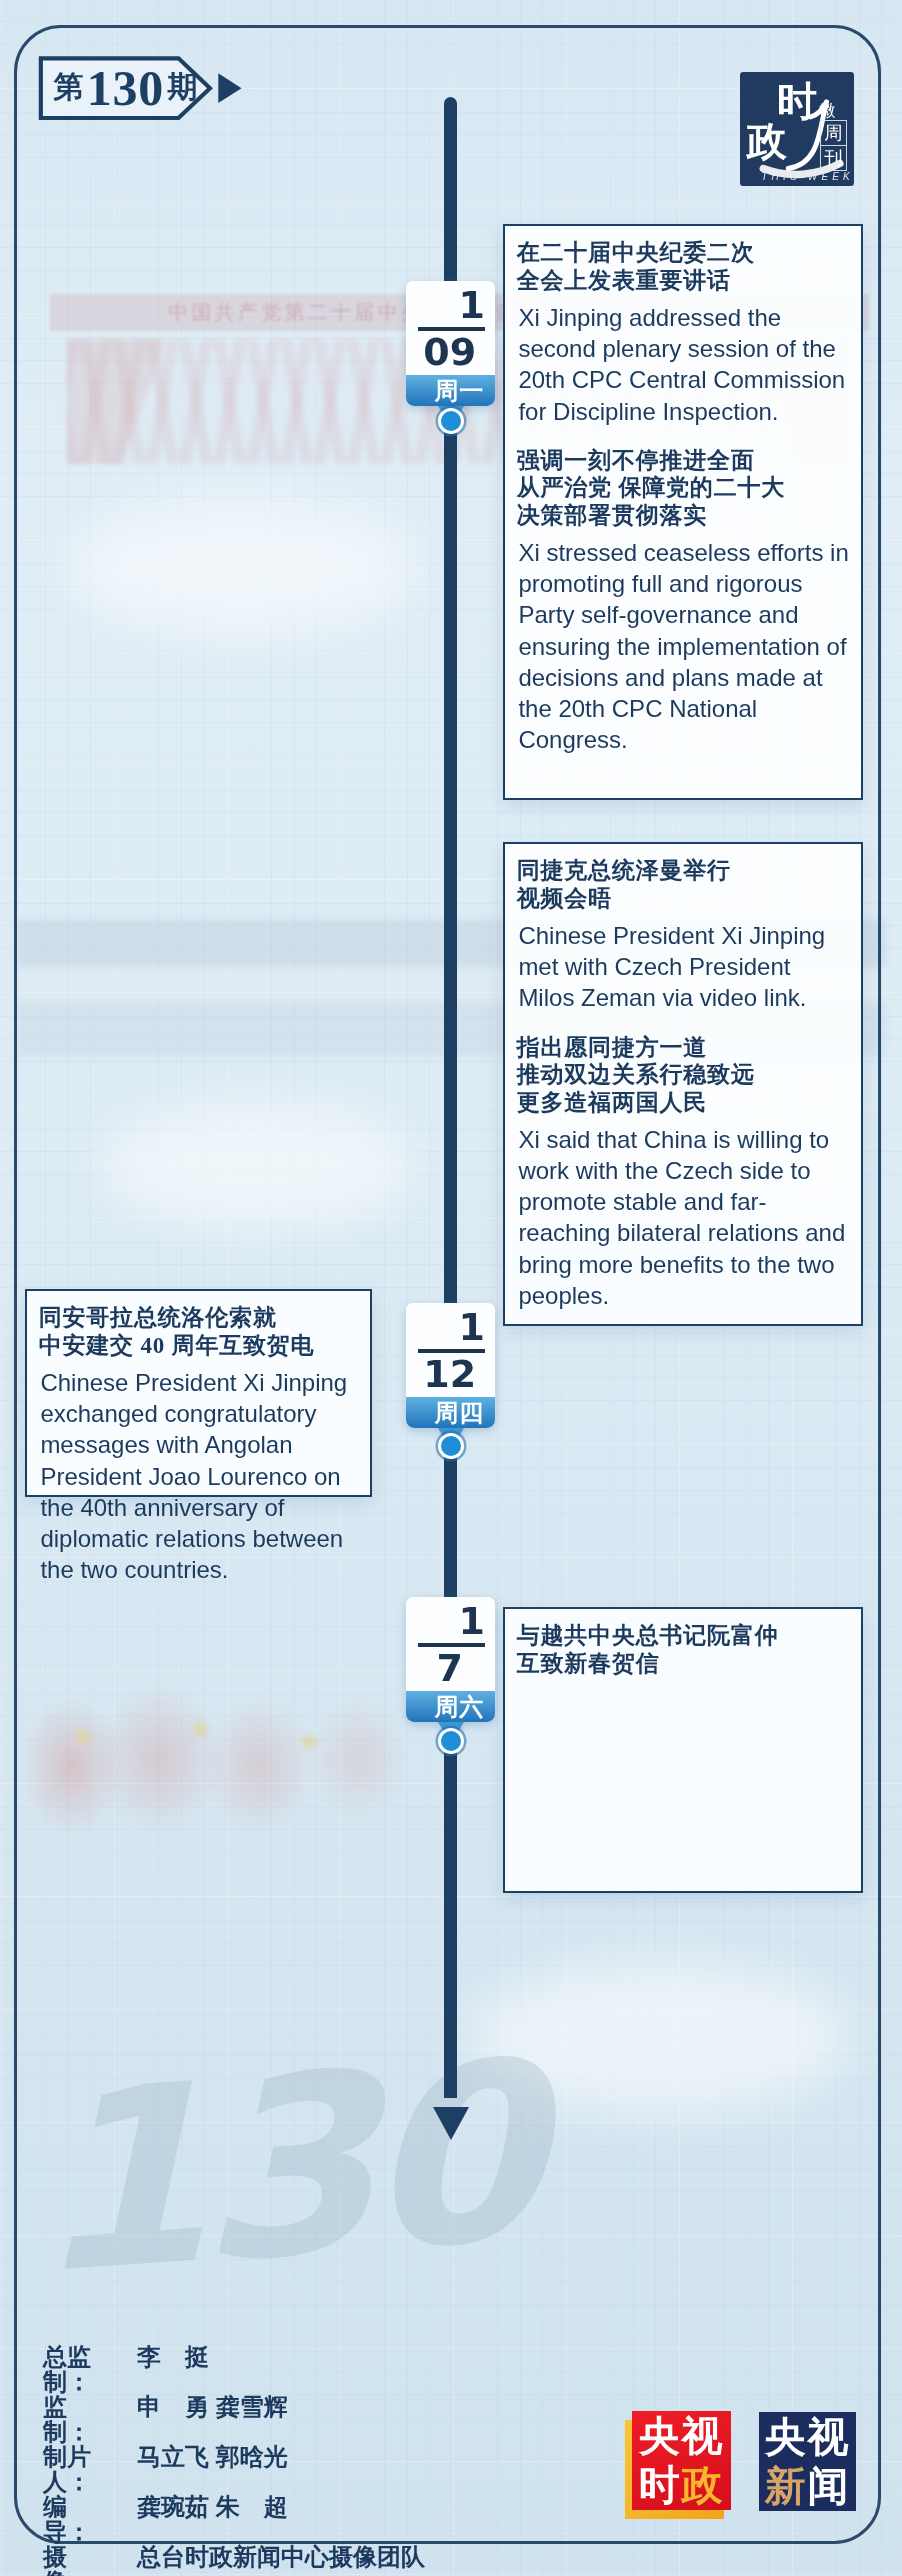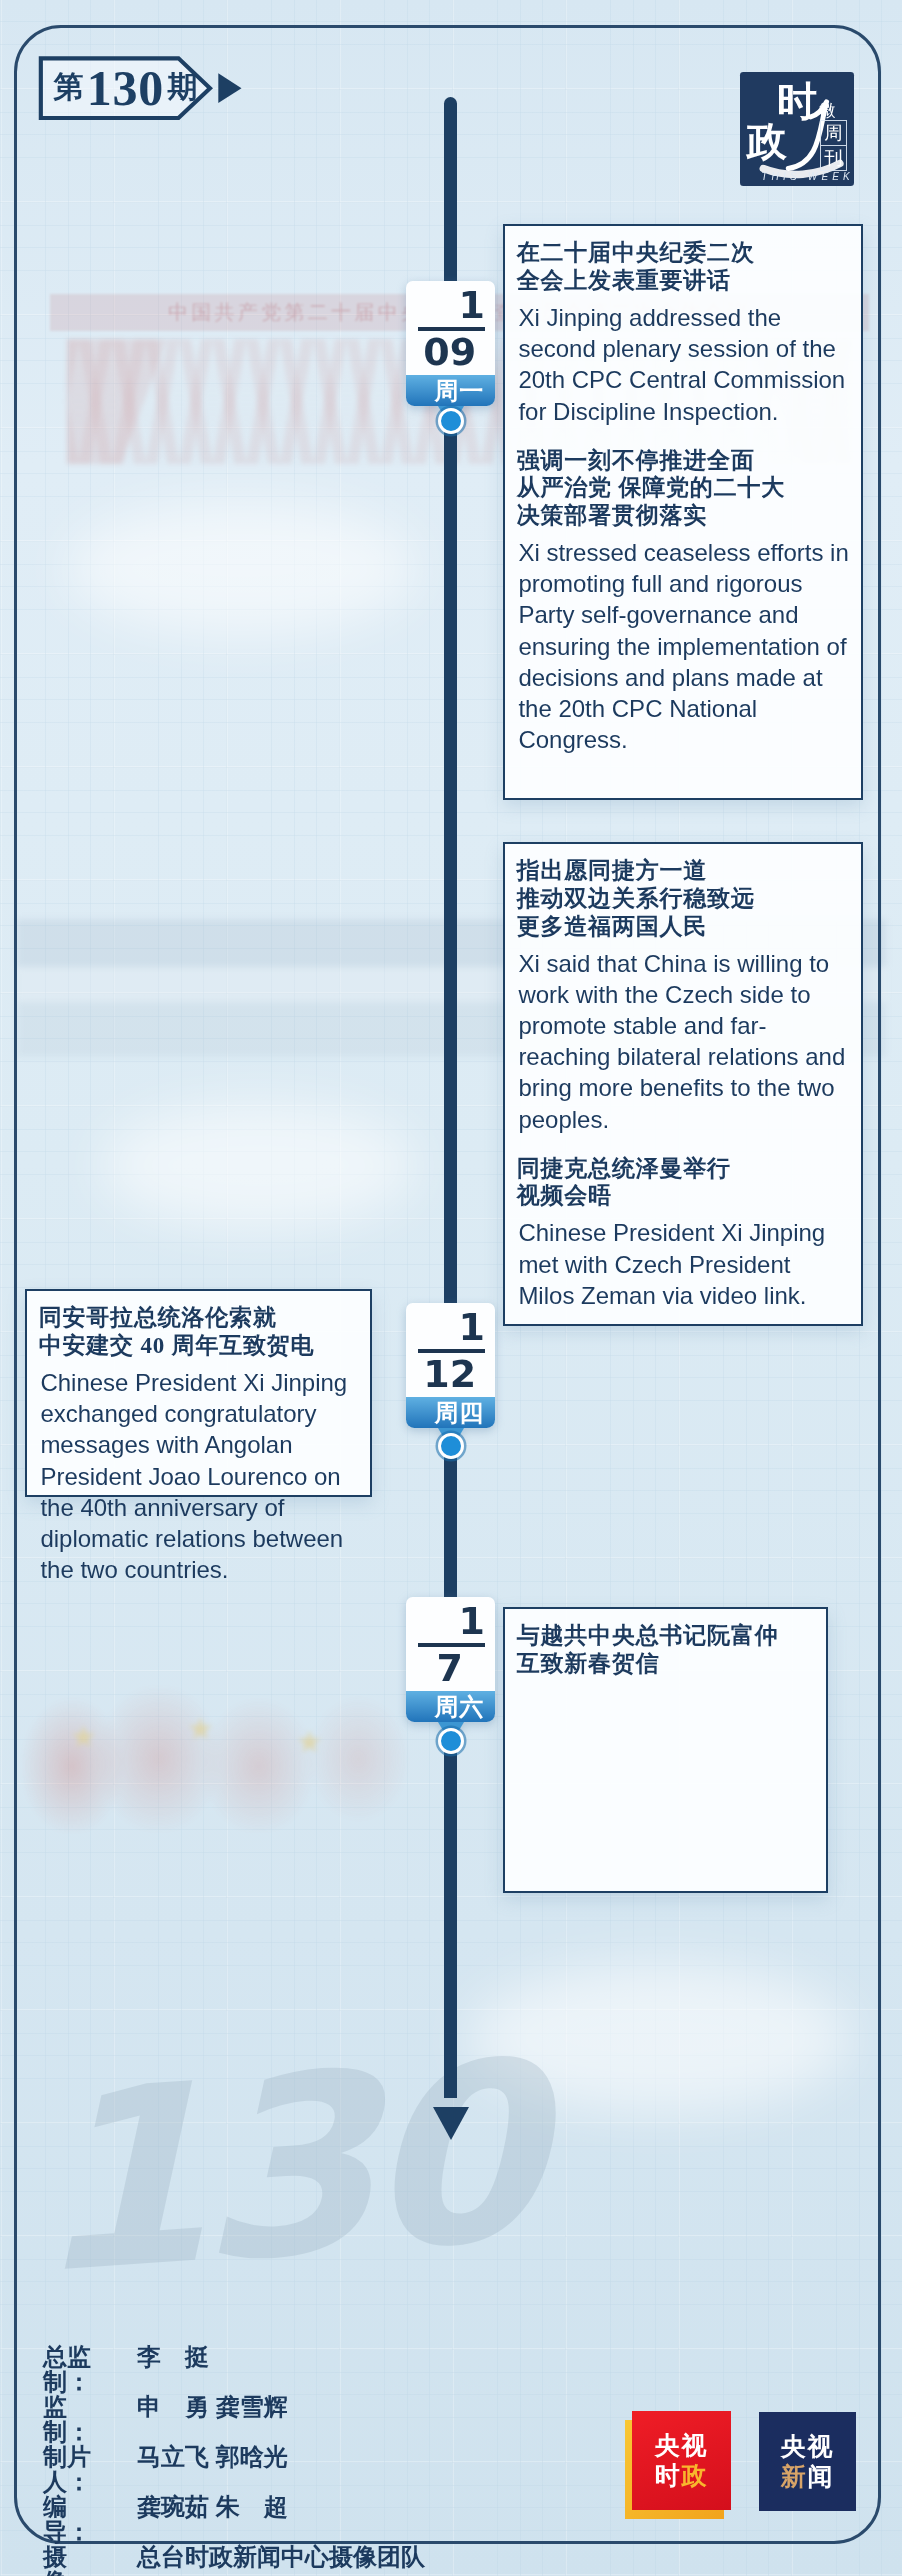--- a/index.html
+++ b/index.html
@@ -86,21 +86,21 @@
   .credits{position:absolute;left:43px;top:2344px;font-size:24px;line-height:25px;color:#1c3a5e;font-weight:600;}
   .credit-row{display:flex;}
   .credit-row .lbl{width:94px;}
 
   
   .logo-gold{position:absolute;left:625px;top:2420px;width:99px;height:99px;background:linear-gradient(135deg,#f8c734,#f2a31c);}
   .logo-red{position:absolute;left:632px;top:2411px;width:99px;height:99px;background:linear-gradient(160deg,#ef1d26,#d40f1c);
     display:flex;flex-direction:column;align-items:center;justify-content:center;color:#fff;font-weight:800;}
   .logo-navy{position:absolute;left:759px;top:2412px;width:97px;height:99px;background:#1b2d5f;
     display:flex;flex-direction:column;align-items:center;justify-content:center;color:#fff;font-weight:800;}
-  .logo-line{font-size:25px;line-height:1.18;letter-spacing:1.7px;}
+  .logo-line{font-size:41px;line-height:1.18;letter-spacing:1.7px;}
   .gold-char{color:#f8b62d;}
   .tan-char{color:#d8a468;}
 </style>
 </head>
 <body>
 
 <div id="poster">
   <div class="grid"></div>
   <div class="cloud" style="left:67px;top:501px;width:351px;height:134px;"></div>
   <div class="cloud" style="left:468px;top:1963px;width:384px;height:150px;"></div>
@@ -192,41 +192,41 @@
     <div class="blk">
       <h2 class="zh">强调一刻不停推进全面
 从严治党 保障党的二十大
 决策部署贯彻落实</h2>
       <p class="en">Xi stressed ceaseless efforts in promoting full and rigorous Party self-governance and ensuring the implementation of decisions and plans made at the 20th CPC National Congress.</p>
     </div>
   </div>
 
   <div class="card" style="left:503px;top:842px;width:360px;height:484px;">
     <div class="blk">
+      <h2 class="zh">同捷克总统泽曼举行
+视频会晤</h2>
+      <p class="en">Chinese President Xi Jinping met with Czech President Milos Zeman via video link.</p>
+    </div>
+    <div class="blk">
       <h2 class="zh">指出愿同捷方一道
 推动双边关系行稳致远
 更多造福两国人民</h2>
       <p class="en">Xi said that China is willing to work with the Czech side to promote stable and far-reaching bilateral relations and bring more benefits to the two peoples.</p>
     </div>
-    <div class="blk">
-      <h2 class="zh">同捷克总统泽曼举行
-视频会晤</h2>
-      <p class="en">Chinese President Xi Jinping met with Czech President Milos Zeman via video link.</p>
-    </div>
   </div>
 
   <div class="card" style="left:25px;top:1289px;width:347px;height:208px;">
     <div class="blk">
       <h2 class="zh">同安哥拉总统洛伦索就
 中安建交 40 周年互致贺电</h2>
       <p class="en">Chinese President Xi Jinping exchanged congratulatory messages with Angolan President Joao Lourenco on the 40th anniversary of diplomatic relations between the two countries.</p>
     </div>
   </div>
 
-  <div class="card" style="left:503px;top:1607px;width:325px;height:286px;">
+  <div class="card" style="left:503px;top:1607px;width:360px;height:286px;">
     <div class="blk">
       <h2 class="zh">与越共中央总书记阮富仲
 互致新春贺信</h2>
     </div>
   </div>
 
   <div class="credits">
     <div class="credit-row">
         <span class="lbl">总监制：</span>
         <span>李　挺</span>

